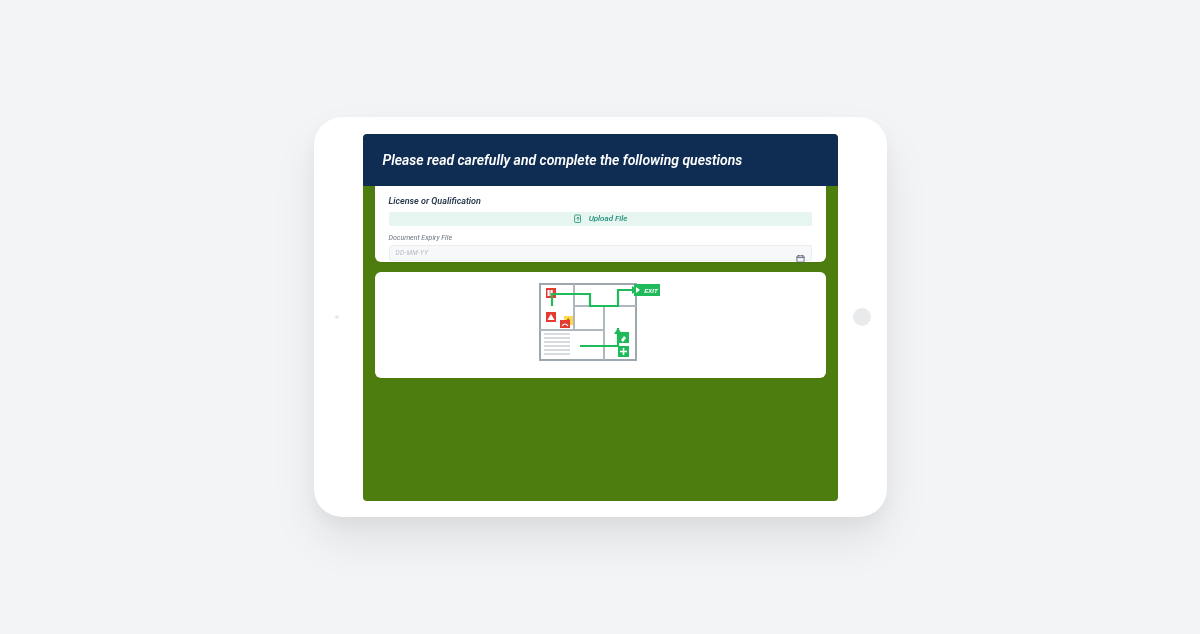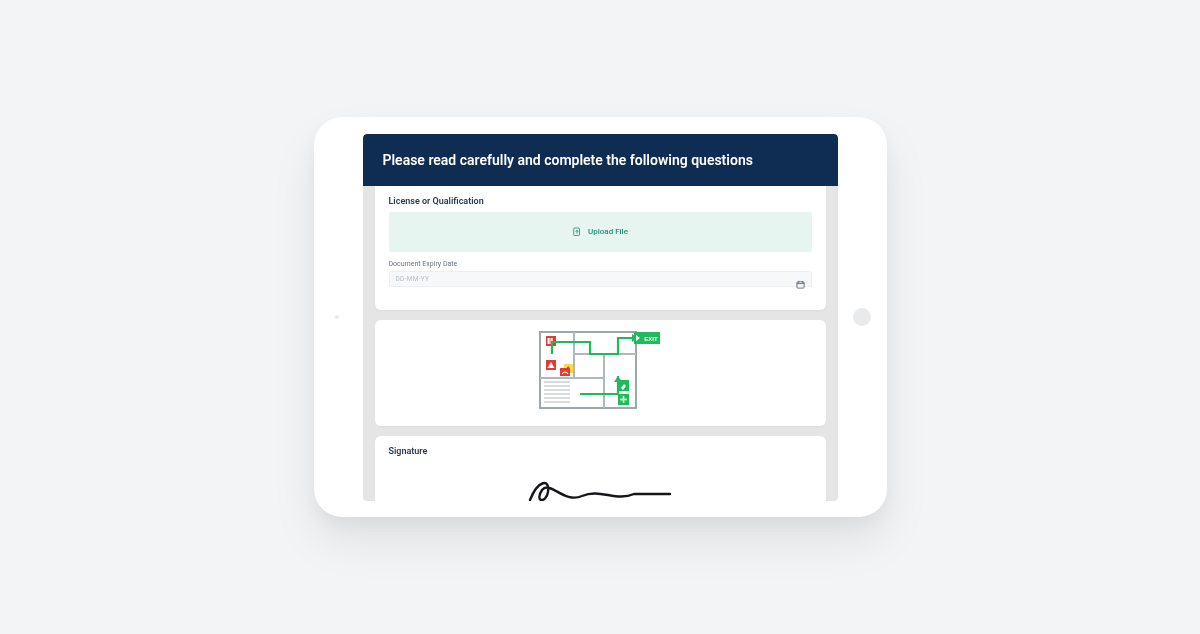--- a/index.html
+++ b/index.html
@@ -38,25 +38,26 @@
       top: 50%;
       transform: translateY(-50%);
       width: 4px;
       height: 4px;
       border-radius: 50%;
       background: #e8eaec;
     }
     .screen {
       width: 475px;
       height: 367px;
-      background: #e5e5e5;
+      background: #4d7c0f;
       border-radius: 4px;
       overflow: hidden;
       display: flex;
       flex-direction: column;
+      font-style: italic;
     }
     .header {
       background: #0f2c52;
       color: #ffffff;
       padding: 18px 20px;
       font-size: 14px;
       font-weight: 600;
       border-top-left-radius: 4px;
       border-top-right-radius: 4px;
     }
@@ -78,21 +79,21 @@
     }
     .section-title {
       font-size: 9px;
       font-weight: 600;
       color: #293a4e;
       padding: 10px 25px 6px 14px;
     }
     .upload-zone {
       margin: 0 14px 8px 14px;
       background: #e7f5f0;
-      height: 40px;
+      height: 14px;
       display: flex;
       align-items: center;
       justify-content: center;
       gap: 6px;
       border-radius: 2px;
     }
     .upload-icon {
       width: 10px;
       height: 10px;
       display: inline-flex;
@@ -105,21 +106,21 @@
       font-weight: 500;
     }
     .field-label {
       font-size: 7px;
       color: #6a7280;
       padding: 0 14px 3px 14px;
     }
     .date-row {
       display: flex;
       align-items: flex-end;
-      padding: 0 14px 23px 14px;
+      padding: 0 14px 1px 14px;
       gap: 6px;
     }
     .date-input {
       flex: 1;
       height: 16px;
       background: #f7f8f9;
       border: 1px solid #eceef0;
       border-radius: 2px;
       display: flex;
       align-items: center;
@@ -169,21 +170,21 @@
         <div class="upload-zone">
           <span class="upload-icon">
             <svg viewBox="0 0 12 12" width="10" height="10">
               <rect x="2" y="1.2" width="7" height="9" rx="1" fill="none" stroke="#1f8f7a" stroke-width="1"></rect>
               <path d="M6 7.5 V4 M6 4 L4.7 5.3 M6 4 L7.3 5.3" stroke="#1f8f7a" stroke-width="1" fill="none" stroke-linecap="round"></path>
             </svg>
           </span>
           <span class="upload-label">Upload File</span>
         </div>
 
-        <div class="field-label">Document Expiry Date</div>
+        <div class="field-label">Document Expiry File</div>
         <div class="date-row">
           <div class="date-input">
             <span class="date-placeholder">DD-MM-YY</span>
             <span class="cal-icon">
               <svg viewBox="0 0 10 10" width="9" height="9">
                 <rect x="1" y="2" width="8" height="7" rx="1" fill="none" stroke="#4a5568" stroke-width="0.9"></rect>
                 <line x1="1" y1="4" x2="9" y2="4" stroke="#4a5568" stroke-width="0.9"></line>
                 <line x1="3" y1="1" x2="3" y2="3" stroke="#4a5568" stroke-width="0.9"></line>
                 <line x1="7" y1="1" x2="7" y2="3" stroke="#4a5568" stroke-width="0.9"></line>
               </svg>
@@ -389,29 +390,16 @@
               <rect x="22" y="44" width="10" height="0"></rect>
               <g>
                 <rect x="22" y="44" width="10" height="8" fill="#e33b32" transform="translate(0,0)"></rect>
                 <path d="M24 50 q3 -4 6 0" stroke="#ffffff" stroke-width="1.2" fill="none"></path>
               </g>
             </svg>
           </div>
         </div>
       </div>
 
-      <div class="card">
-        <div class="section-title">Signature</div>
-        <div class="signature-pad">
-          <svg class="sig-svg" viewBox="0 0 160 44">
-            <path d="M10 32
-                     C 18 12, 30 10, 28 24
-                     C 26 36, 14 34, 22 22
-                     C 30 12, 44 36, 62 28
-                     C 80 20, 96 34, 114 26
-                     L 150 26" fill="none" stroke="#14161a" stroke-width="2.4" stroke-linecap="round"></path>
-          </svg>
-        </div>
-      </div>
 
     </div>
   </div>
 </div>
 
 </body></html>

